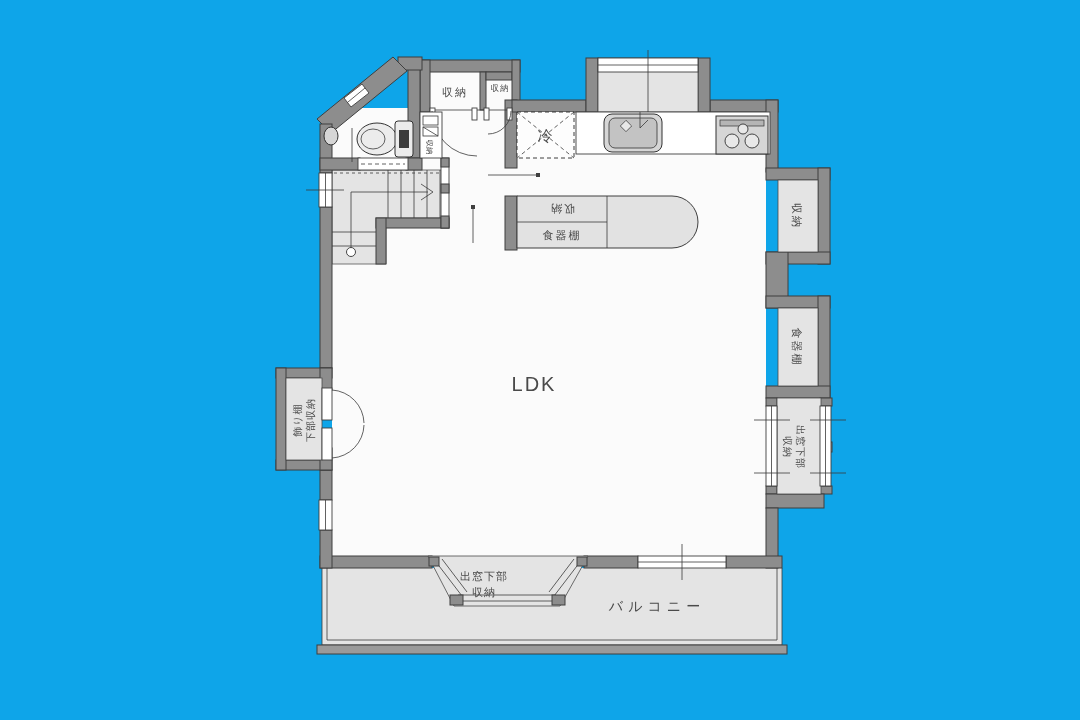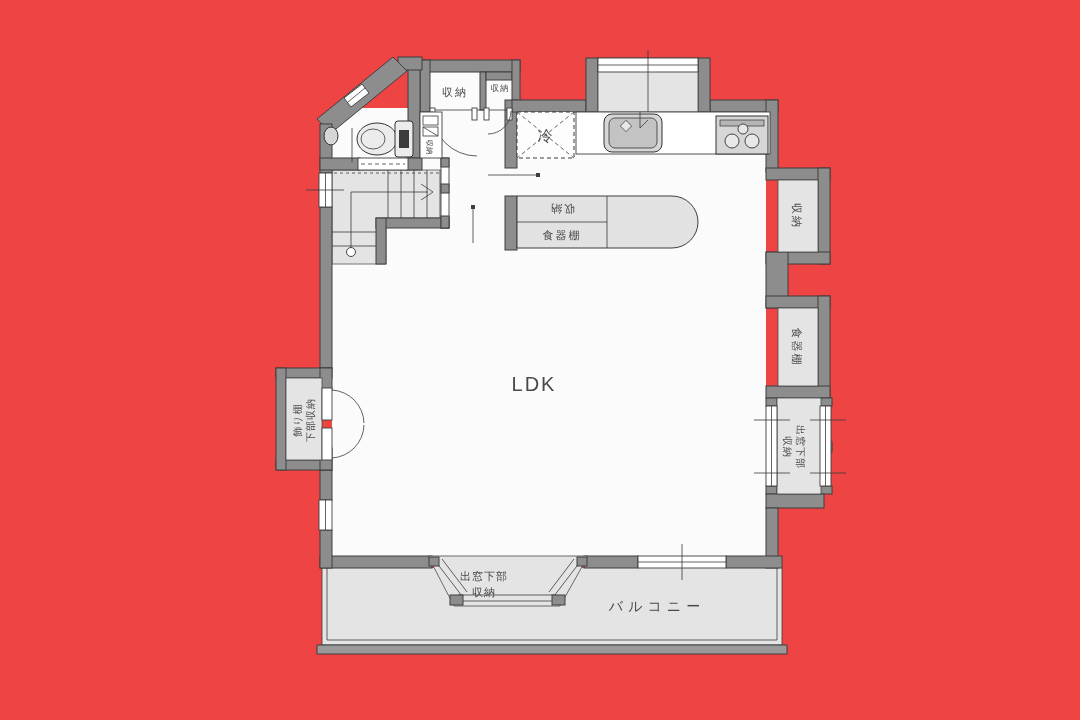--- a/index.html
+++ b/index.html
@@ -1,16 +1,16 @@
 <!DOCTYPE html>
 <html><head>
 <meta charset="utf-8">
 <style>
   html,body{margin:0;padding:0;background:#efefef;}
-  #stage{position:relative;width:1080px;height:720px;background:#ef4444;overflow:hidden;
+  #stage{position:relative;width:1080px;height:720px;background:#0ea5e9;overflow:hidden;
          font-family:"Liberation Sans",sans-serif;}
   .wall{fill:#8d8d8d;stroke:#3f3f3f;stroke-width:1;}
   .floor{fill:#fbfbfb;stroke:none;}
   .area{fill:#e4e4e4;stroke:#4a4a4a;stroke-width:0.8;}
   .win{fill:#ffffff;stroke:#3f3f3f;stroke-width:0.9;}
   .thin{stroke:#3a3a3a;stroke-width:0.8;fill:none;}
   .fixture{fill:#ececec;stroke:#333;stroke-width:1;}
   .fixture2{fill:#d6d6d6;stroke:#333;stroke-width:1;}
   .dash{stroke-dasharray:4 3;}
   .dash2{stroke-dasharray:3 3;}

